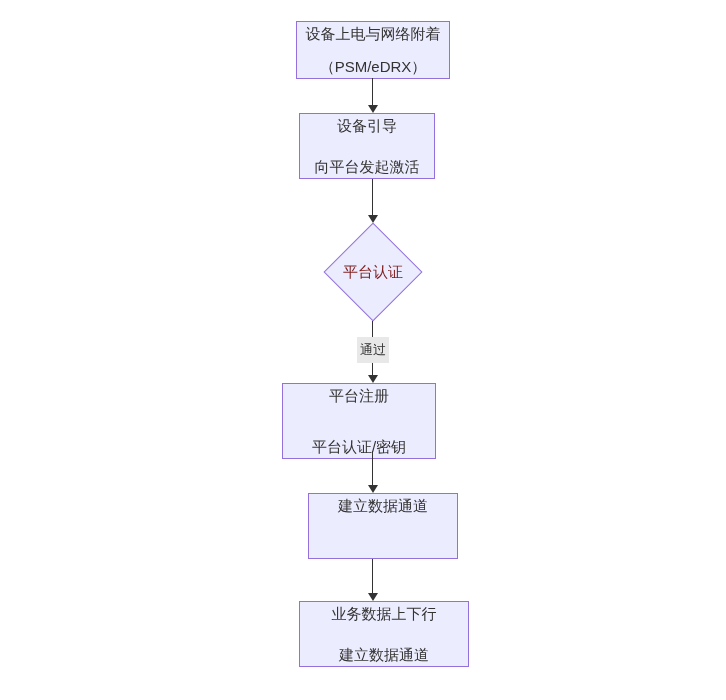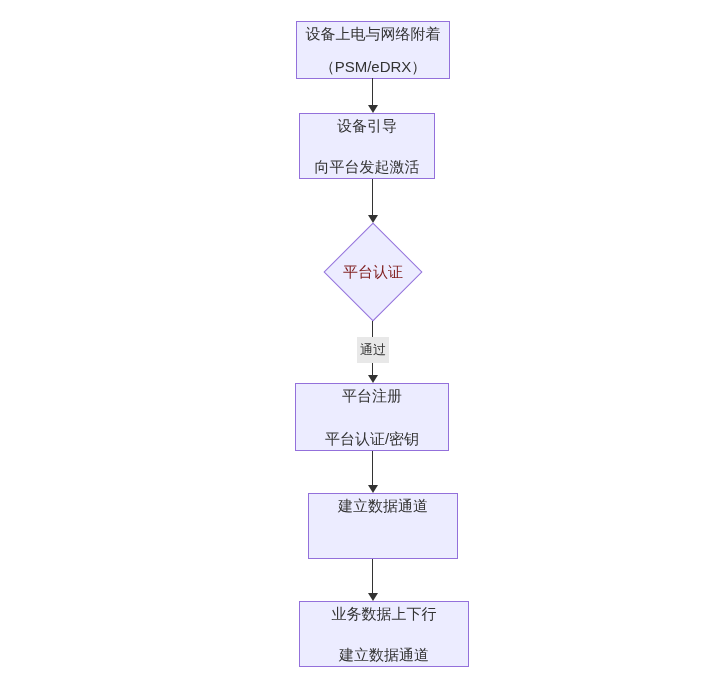--- a/index.html
+++ b/index.html
@@ -26,21 +26,21 @@
     display: flex;
     flex-direction: column;
     align-items: center;
     justify-content: space-between;
     text-align: center;
     box-sizing: border-box;
   }
   .node .nline { white-space: nowrap; }
   #node-power-attach  { left: 296px; top: 21px;  width: 154px; height: 58px; }
   #node-bootstrap     { left: 299px; top: 113px; width: 136px; height: 66px; }
-  #node-register      { left: 295px; top: 383px; width: 154px; height: 68px; }
+  #node-register      { left: 282px; top: 383px; width: 154px; height: 76px; }
   #node-data-channel  { left: 308px; top: 493px; width: 150px; height: 66px; }
   #node-business      { left: 299px; top: 601px; width: 170px; height: 66px; }
 
   
   .diamond-shape {
     position: absolute;
     left: 338px; top: 237px;
     width: 70px; height: 70px;
     background: #ECECFF;
     border: 1px solid #9370DB;

